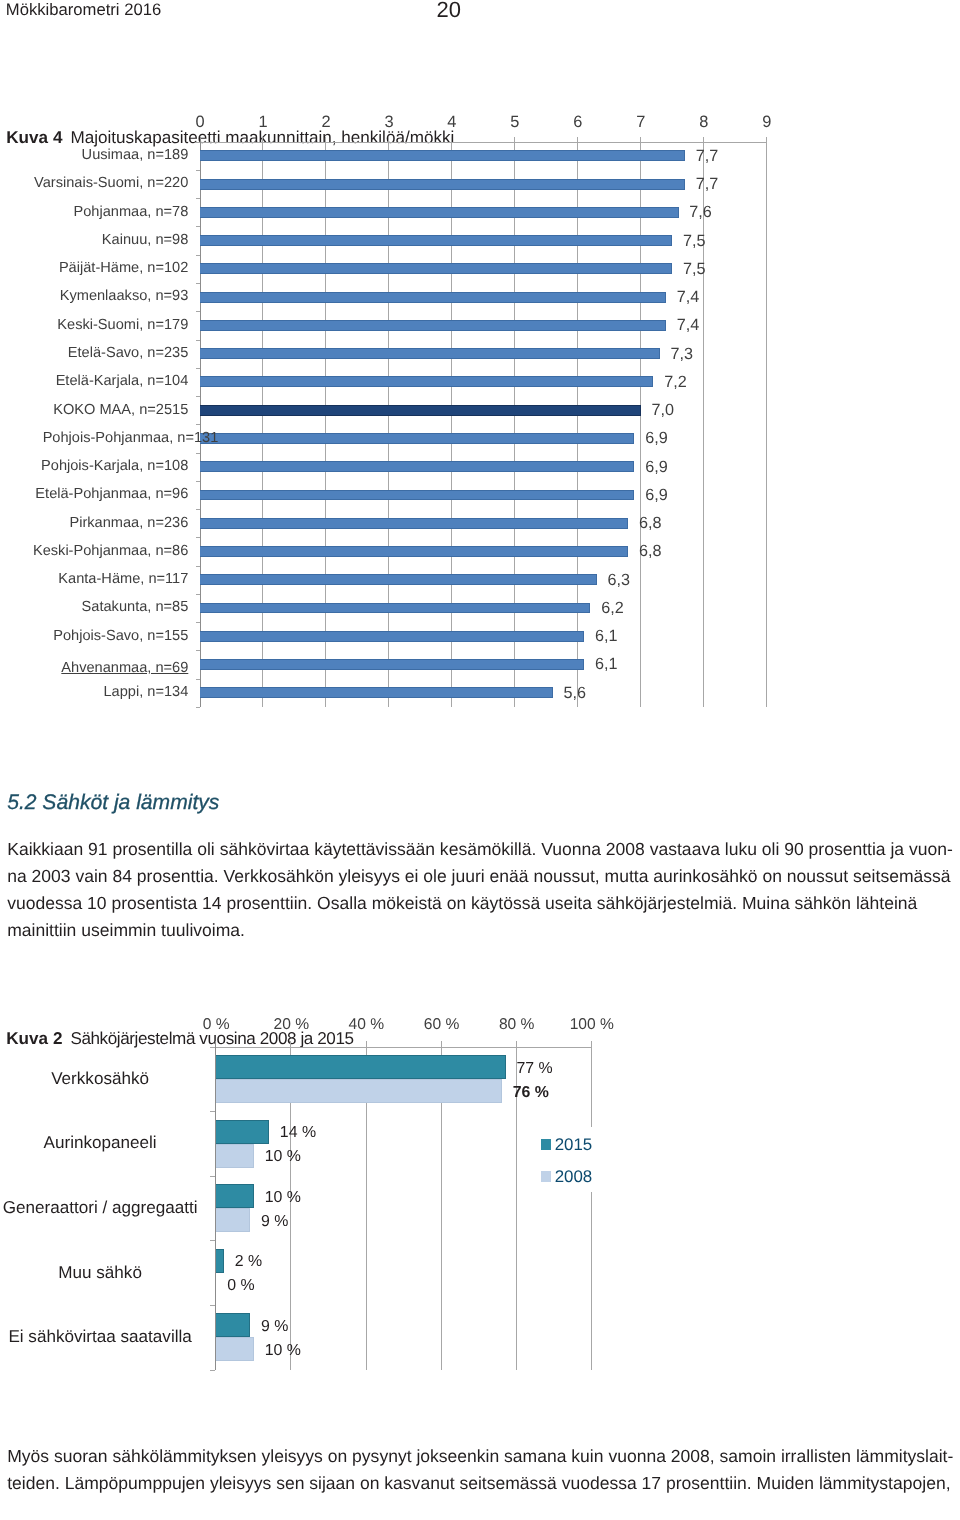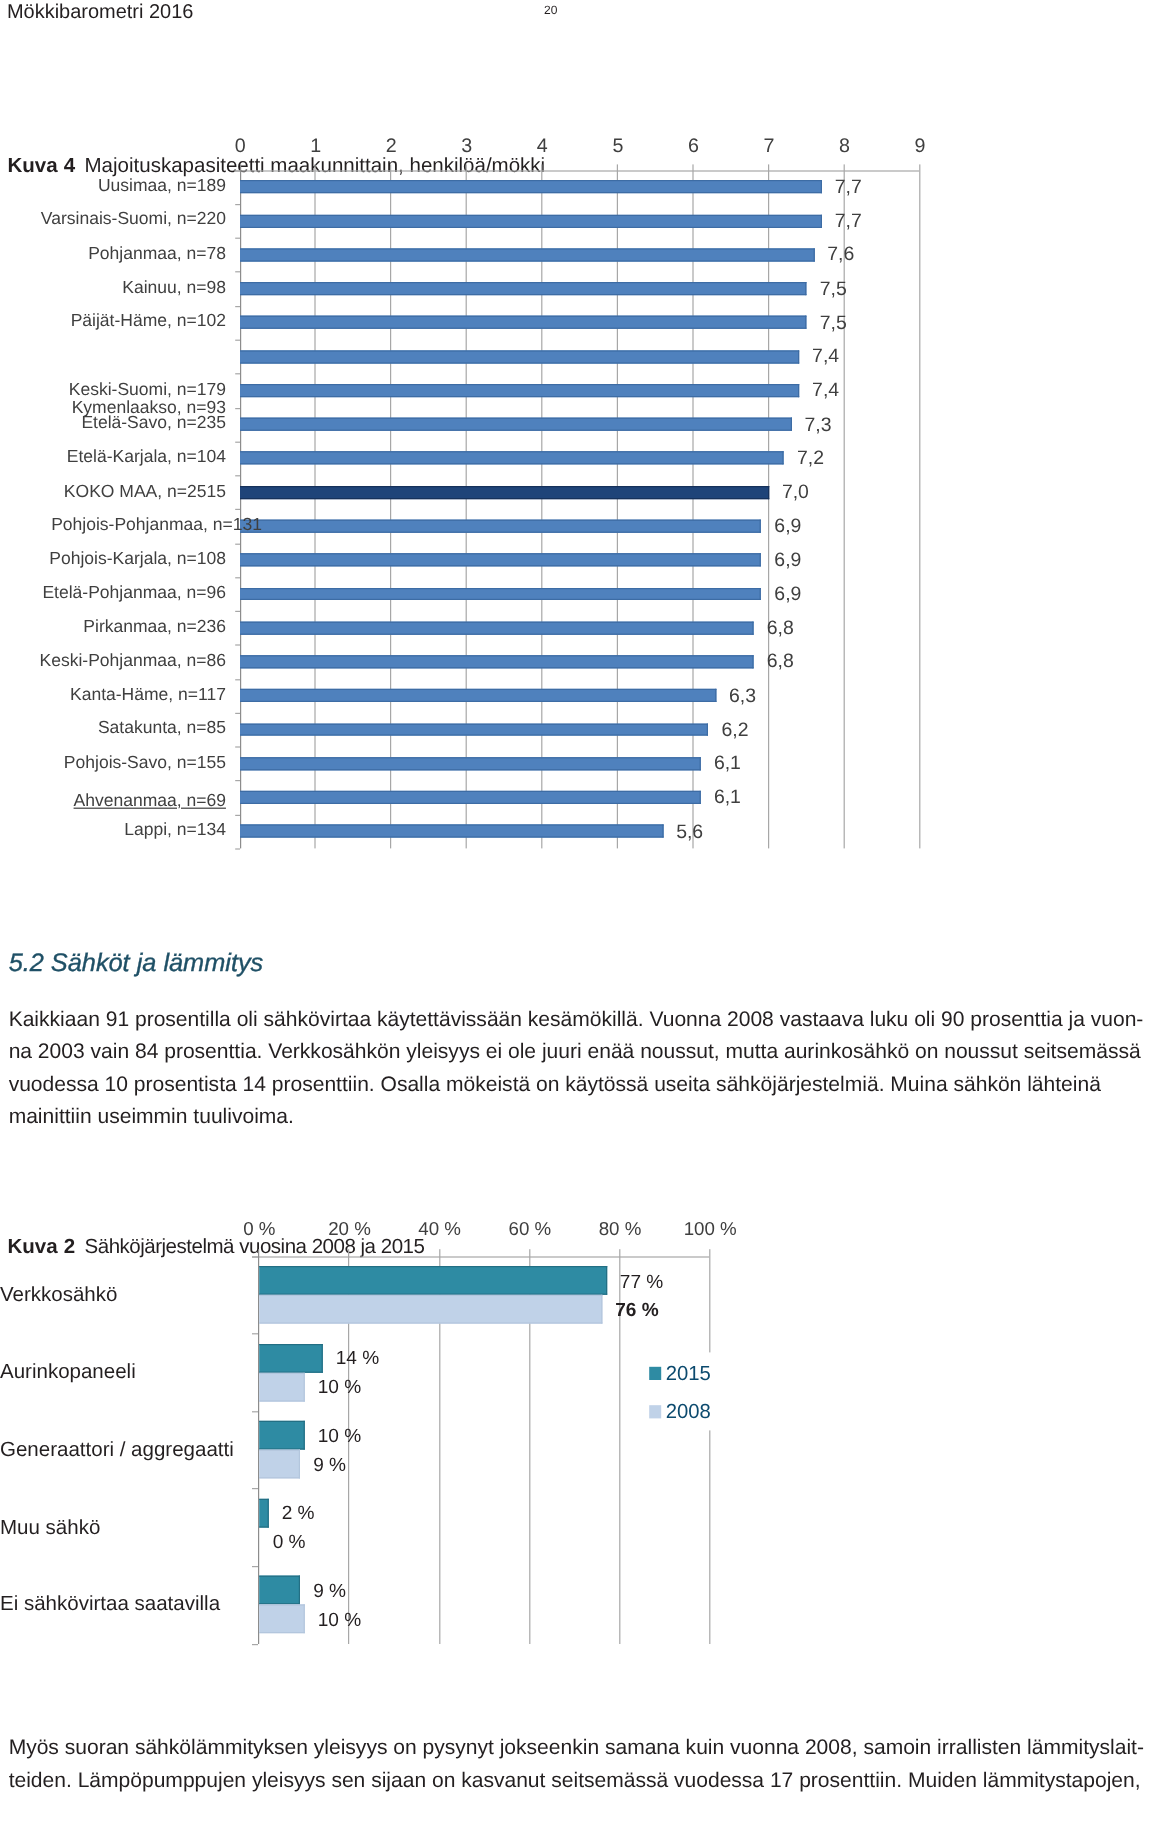--- a/index.html
+++ b/index.html
@@ -9,22 +9,22 @@
        overflow:hidden;position:relative;
        -webkit-font-smoothing:antialiased;
        text-rendering:geometricPrecision;}
   .page{position:absolute;left:0;top:0;width:960px;height:1520px;background:#fff;}
   
   .page{will-change:transform;}
 
   
   #doc-title{position:absolute;left:5.8px;top:0px;font-size:16.65px;color:#231f20;
              line-height:20px;}
-  #page-number{position:absolute;left:436.5px;top:-0.5px;width:28px;text-align:right;
-               font-size:10px;color:#231f20;line-height:20px;}
+  #page-number{position:absolute;left:436.5px;top:-0.5px;width:28px;text-align:left;
+               font-size:22px;color:#231f20;line-height:20px;}
 
   
   .fig-caption{position:absolute;font-size:17.1px;color:#231f20;white-space:nowrap;
                line-height:20px;margin-top:44px;}
   .fig-caption .lbl{font-weight:bold;word-spacing:0.3px;}
   .fig-caption .capgap{display:inline-block;width:7.9px;}
   #cap5{letter-spacing:-0.41px;}
   #cap5 .lbl{letter-spacing:0;}
 
   
@@ -41,21 +41,21 @@
   .c1-xlabel{position:absolute;font-size:16.4px;color:#3f3f3f;text-align:center;line-height:18px;}
   .c1-cat{position:absolute;font-size:14.6px;color:#3f3f3f;text-align:right;white-space:nowrap;line-height:16px;}
   .c1-bar{position:absolute;background:#4f81bd;box-sizing:border-box;
           border:1px solid #3d6ca4;border-left:none;}
   .c1-bar.koko{background:#1f4479;border-color:#16315a;}
   .c1-val{position:absolute;font-size:16.2px;color:#3f3f3f;white-space:nowrap;line-height:18px;}
 
   
   #chart2{position:absolute;}
   .c2-xlabel{position:absolute;font-size:15.6px;color:#3f3f3f;text-align:center;line-height:18px;}
-  .c2-cat{position:absolute;font-size:17.1px;color:#231f20;text-align:left;white-space:nowrap;line-height:18px;}
+  .c2-cat{position:absolute;font-size:17.1px;color:#231f20;text-align:center;white-space:nowrap;line-height:18px;}
   .c2-bar{position:absolute;box-sizing:border-box;}
   .c2-bar.y2015{background:#2e8ba3;border:1px solid #236f84;border-left:none;}
   .c2-bar.y2008{background:#c0d2e8;border:1px solid #b3c6dd;border-left:none;}
   .c2-val{position:absolute;font-size:15.9px;color:#231f20;white-space:nowrap;line-height:18px;}
   .c2-legend-sw{position:absolute;width:9.8px;height:10.8px;}
   .c2-legend-txt{position:absolute;font-size:16.9px;color:#0c4a6e;line-height:18px;}
 </style>
 </head>
 <body>
 
@@ -105,21 +105,21 @@
       <div class="tick" style="left: 195.5px; top: 226.48px; width: 4px; height: 1px;"></div>
       <div class="c1-bar" style="left: 200.1px; top: 235.16px; width: 472.167px; height: 10.9px;"></div>
       <div class="c1-cat" style="left: -0.5px; top: 231.96px; width: 188.8px;">Kainuu, n=98</div>
       <div class="c1-val" style="left: 683.067px; top: 231.56px;">7,5</div>
       <div class="tick" style="left: 195.5px; top: 254.74px; width: 4px; height: 1px;"></div>
       <div class="c1-bar" style="left: 200.1px; top: 263.42px; width: 472.167px; height: 10.9px;"></div>
       <div class="c1-cat" style="left: -0.5px; top: 260.22px; width: 188.8px;">Päijät-Häme, n=102</div>
       <div class="c1-val" style="left: 683.067px; top: 259.82px;">7,5</div>
       <div class="tick" style="left: 195.5px; top: 283px; width: 4px; height: 1px;"></div>
       <div class="c1-bar" style="left: 200.1px; top: 291.68px; width: 465.871px; height: 10.9px;"></div>
-      <div class="c1-cat" style="left: -0.5px; top: 288.48px; width: 188.8px; margin-top: 44px;">Kymenlaakso, n=93</div>
+      <div class="c1-cat" style="left: -0.5px; top: 288.48px; width: 188.8px;">Kymenlaakso, n=93</div>
       <div class="c1-val" style="left: 676.771px; top: 288.08px;">7,4</div>
       <div class="tick" style="left: 195.5px; top: 311.26px; width: 4px; height: 1px;"></div>
       <div class="c1-bar" style="left: 200.1px; top: 319.94px; width: 465.871px; height: 10.9px;"></div>
       <div class="c1-cat" style="left: -0.5px; top: 316.74px; width: 188.8px;">Keski-Suomi, n=179</div>
       <div class="c1-val" style="left: 676.771px; top: 316.34px;">7,4</div>
       <div class="tick" style="left: 195.5px; top: 339.52px; width: 4px; height: 1px;"></div>
       <div class="c1-bar" style="left: 200.1px; top: 348.2px; width: 459.576px; height: 10.9px;"></div>
       <div class="c1-cat" style="left: -0.5px; top: 345px; width: 188.8px;">Etelä-Savo, n=235</div>
       <div class="c1-val" style="left: 670.476px; top: 344.6px;">7,3</div>
       <div class="tick" style="left: 195.5px; top: 367.78px; width: 4px; height: 1px;"></div>

